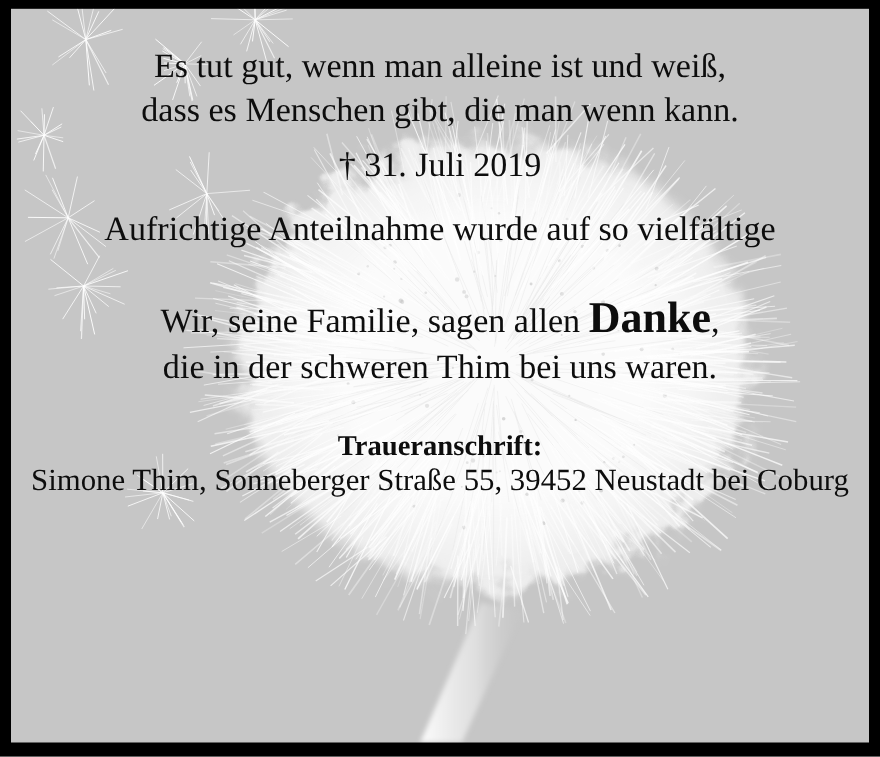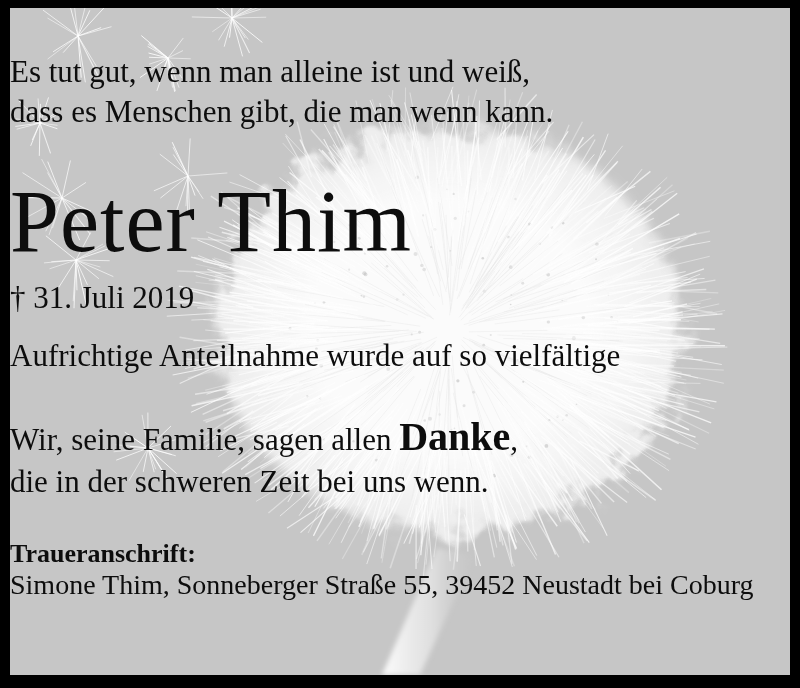--- a/index.html
+++ b/index.html
@@ -22,22 +22,22 @@
     background:var(--bg-gray);
     overflow:hidden;
   }
   .bg-art{
     position:absolute;left:0;top:0;width:100%;height:100%;
     display:block;
   }
   .content{
     position:relative;
     width:100%;height:100%;
-    padding-top:44px;
-    text-align:left;
+    padding-top:32px;
+    text-align:center;
     color:var(--text-black);
   }
   .quote{font-size:31px;line-height:40px;}
   .name{
     font-size:88px;line-height:92px;font-weight:normal;
     letter-spacing:1px;margin-top:44px;
   }
   .death-date{font-size:31px;line-height:36px;margin-top:12px;}
   .ack{font-size:31px;line-height:40px;margin-top:20px;}
   .thanks{font-size:31px;line-height:42px;margin-top:40px;}
@@ -1140,31 +1140,30 @@
         <line x1="138" y1="440" x2="157.51763168494335" y2="471.19778923915754" stroke="#ffffff" stroke-width="1.1" opacity="0.7"></line>
       </svg>
 
     <div class="content">
 
       <div class="quote">
         <div>Es tut gut, wenn man alleine ist und weiß,</div>
         <div>dass es Menschen gibt, die man wenn kann.</div>
       </div>
 
-      <h1 class="name">Peter Thim</h1>
 
       <div class="death-date">† 31. Juli 2019</div>
 
       <div class="ack">
         <div>Aufrichtige Anteilnahme wurde auf so vielfältige</div>
       </div>
 
       <div class="thanks">
         <div><span>Wir, seine Familie, sagen allen </span><span class="danke">Danke</span><span>,</span></div>
-        <div>die in der schweren Zeit bei uns wenn.</div>
+        <div>die in der schweren Thim bei uns waren.</div>
       </div>
 
       <div class="address-label">Traueranschrift:</div>
       <div class="address">Simone Thim, Sonneberger Straße 55, 39452 Neustadt bei Coburg</div>
 
     </div>
   </div>
 </div>
 
 </body></html>

